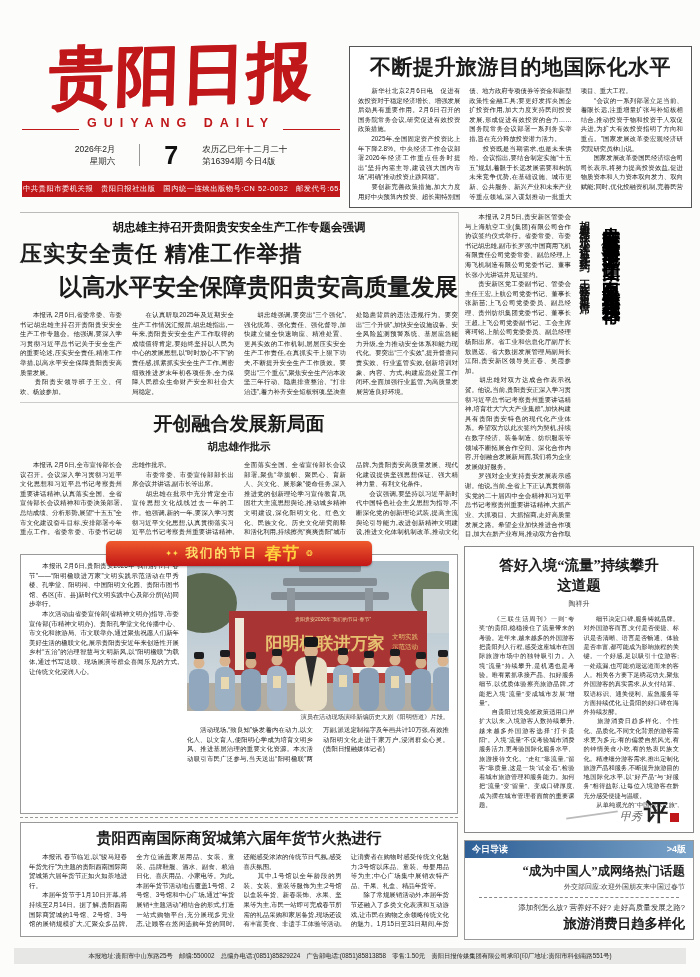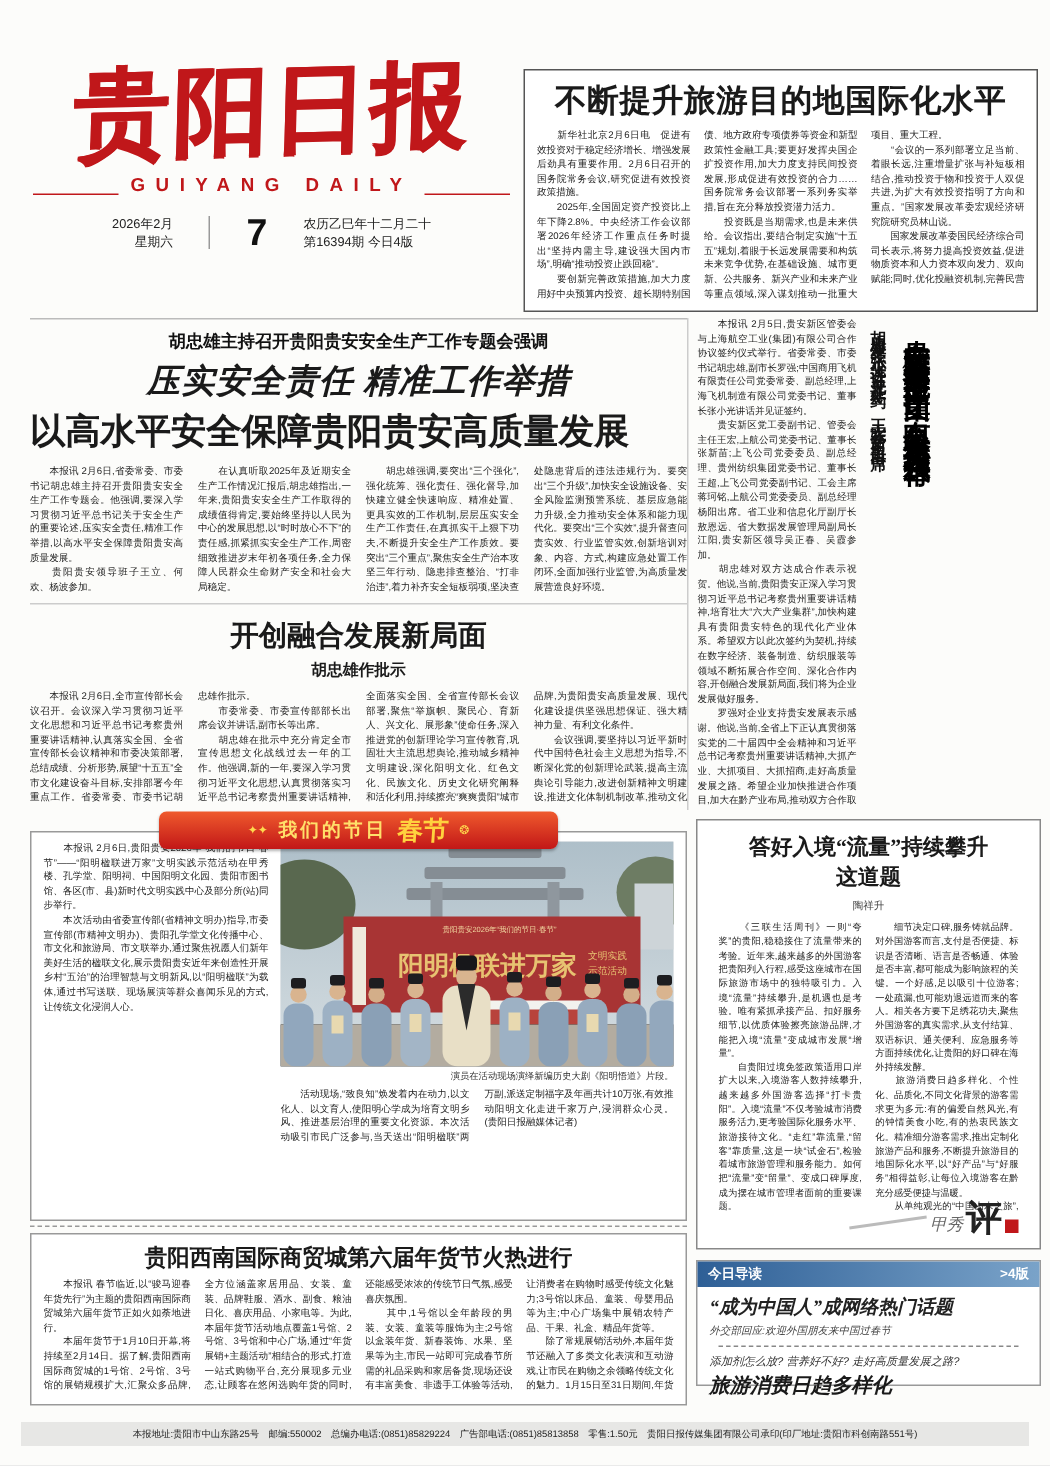--- a/index.html
+++ b/index.html
@@ -25,22 +25,22 @@
            padding:3px 1px;letter-spacing:0.5px;white-space:nowrap;}
   
   .sc-box{position:absolute;left:349px;top:46px;width:343px;height:162px;border:1px solid #555;
           padding:5px 8px;box-sizing:border-box;background:#fff;}
   .sc-head{font-size:21px;font-weight:900;text-align:center;letter-spacing:0.5px;margin:1px 0 5px;}
   .sc-body{columns:3;column-gap:9px;height:120px;}
   
   .main-art{position:absolute;left:20px;top:212px;width:438px;height:186px;border-top:1px solid #bbb;
             padding-top:7px;box-sizing:border-box;}
   .kicker{text-align:center;font-size:11.5px;font-weight:700;color:#111;}
-  .main-h1{text-align:center;font-size:22px;font-weight:900;letter-spacing:1px;margin-top:4px;font-style:italic;}
-  .main-h2{text-align:left;font-size:23.5px;font-weight:900;letter-spacing:0px;margin-top:2px;}
+  .main-h1{font-size:22px;font-weight:900;letter-spacing:1px;margin-top:4px;}
+  .main-h2{text-align:right;font-size:23.5px;font-weight:900;letter-spacing:0px;margin-top:2px;}
   .main-body{columns:4;column-gap:10px;height:88px;margin-top:7px;}
   
   .v-divider{position:absolute;left:458px;top:212px;height:328px;border-left:1px solid #ccc;}
   .signing{position:absolute;left:465px;top:212px;width:229px;height:328px;display:flex;gap:7px;}
   .signing-body{width:106px;height:100%;}
   .signing-sub{writing-mode:vertical-rl;font-size:10.5px;font-weight:700;letter-spacing:3px;
                line-height:1.25;height:100%;color:#111;}
   .signing-head{writing-mode:vertical-rl;font-size:18px;font-weight:900;line-height:1.4;
                 letter-spacing:2px;height:100%;color:#000;}
   
@@ -76,25 +76,25 @@
         box-sizing:border-box;padding:9px 14px;background:#fff;}
   .comm-t{font-size:14.5px;font-weight:900;text-align:center;line-height:1.35;}
   .comm-a{font-size:7px;text-align:center;color:#444;margin:4px 0 5px;}
   .comm-body{columns:2;column-gap:9px;height:196px;font-size:6.2px;}
   .comm-logo{position:absolute;right:14px;bottom:8px;display:flex;align-items:flex-end;gap:2px;}
   .comm-logo .swoosh{width:52px;border-bottom:2px solid #bbb;transform:rotate(-8deg);margin-bottom:8px;}
   .comm-logo .small{font-family:"DejaVu Serif",serif;font-style:italic;color:#666;font-size:11px;}
   .comm-logo .big{font-family:"DejaVu Serif",serif;font-weight:900;color:#222;font-size:24px;line-height:1;}
   .comm-logo .seal{width:9px;height:9px;background:#c0171a;margin-bottom:2px;}
   
-  .digest{position:absolute;left:464px;top:840px;width:230px;height:84px;border:1px solid #999;
+  .digest{position:absolute;left:464px;top:840px;width:230px;height:100px;border:1px solid #999;
           box-sizing:border-box;background:#fff;}
   .digest-head{height:17px;background:linear-gradient(90deg,#2e5f96,#7aa3c9);color:#fff;display:flex;
                justify-content:space-between;align-items:center;padding:0 7px;font-size:9px;font-weight:700;}
-  .digest-body{padding:5px 8px;text-align:left;font-style:italic;}
+  .digest-body{padding:5px 8px;text-align:right;}
   .dg-t1{font-size:12.5px;font-weight:700;color:#222;}
   .dg-s1{font-size:7px;color:#444;margin-top:2px;}
   .dg-div{border-top:1px dashed #888;margin:5px 6px;}
   .dg-lead{font-size:7.5px;color:#333;}
   .dg-t2{font-size:13.5px;font-weight:700;margin-top:2px;}
   
   .footer{position:absolute;left:14px;top:948px;width:672px;height:16px;background:#e7e7e5;
           display:flex;align-items:center;justify-content:center;font-size:6.3px;color:#222;}
 </style>
 </head>
@@ -114,20 +114,21 @@
         <div>2026年2月</div>
         <div>星期六</div>
       </div>
       <div class="date-sep"></div>
       <div class="date-day">7</div>
       <div>
         <div>农历乙巳年十二月二十</div>
         <div>第16394期 今日4版</div>
       </div>
     </div>
+    <div class="pub-bar">中共贵阳市委机关报　贵阳日报社出版　国内统一连续出版物号:CN 52-0032　邮发代号:65-2</div>
   </div>
 
   <div class="sc-box">
     <div class="sc-head serif">不断提升旅游目的地国际化水平</div>
     <div class="sc-body body-text">　　新华社北京2月6日电　促进有效投资对于稳定经济增长、增强发展后劲具有重要作用。2月6日召开的国务院常务会议,研究促进有效投资政策措施。
 　　2025年,全国固定资产投资比上年下降2.8%。中央经济工作会议部署2026年经济工作重点任务时提出“坚持内需主导,建设强大国内市场”,明确“推动投资止跌回稳”。
 　　要创新完善政策措施,加大力度用好中央预算内投资、超长期特别国债、地方政府专项债券等资金和新型政策性金融工具;要更好发挥央国企扩投资作用,加大力度支持民间投资发展,形成促进有效投资的合力……国务院常务会议部署一系列务实举措,旨在充分释放投资潜力活力。
 　　投资既是当期需求,也是未来供给。会议指出,要结合制定实施“十五五”规划,着眼于长远发展需要和构筑未来竞争优势,在基础设施、城市更新、公共服务、新兴产业和未来产业等重点领域,深入谋划推动一批重大项目、重大工程。
 　　“会议的一系列部署立足当前、着眼长远,注重增量扩张与补短板相结合,推动投资于物和投资于人双促共进,为扩大有效投资指明了方向和重点。”国家发展改革委宏观经济研究院研究员林山说。
 　　国家发展改革委国民经济综合司司长表示,将努力提高投资效益,促进物质资本和人力资本双向发力、双向赋能;同时,优化投融资机制,完善民营企业参与国家重大项目建设长效机制,促进投资止跌回稳。</div>

